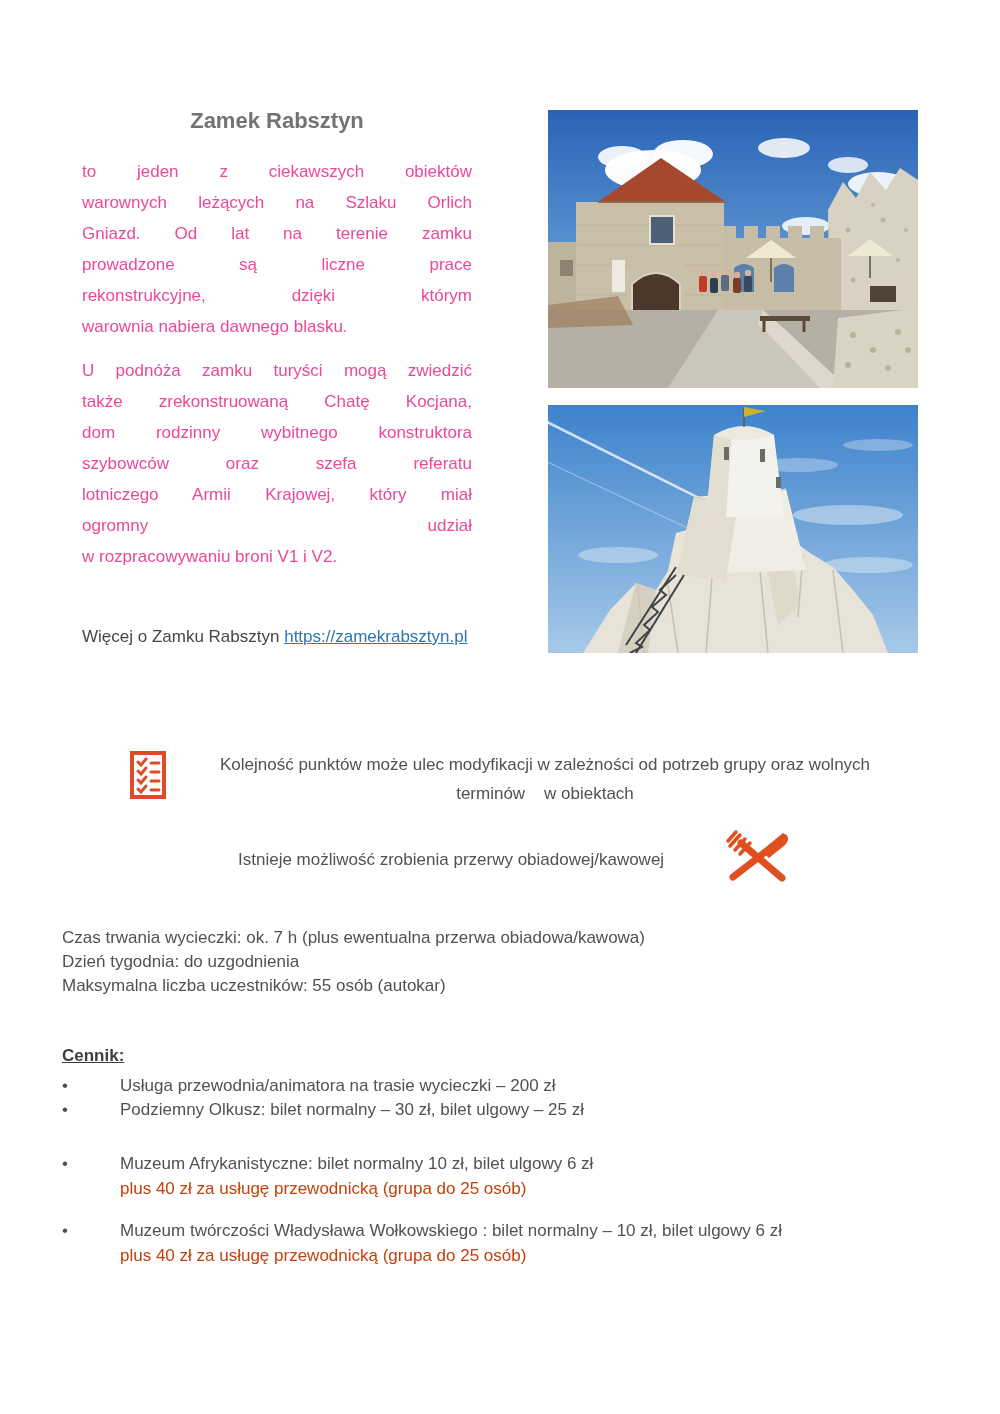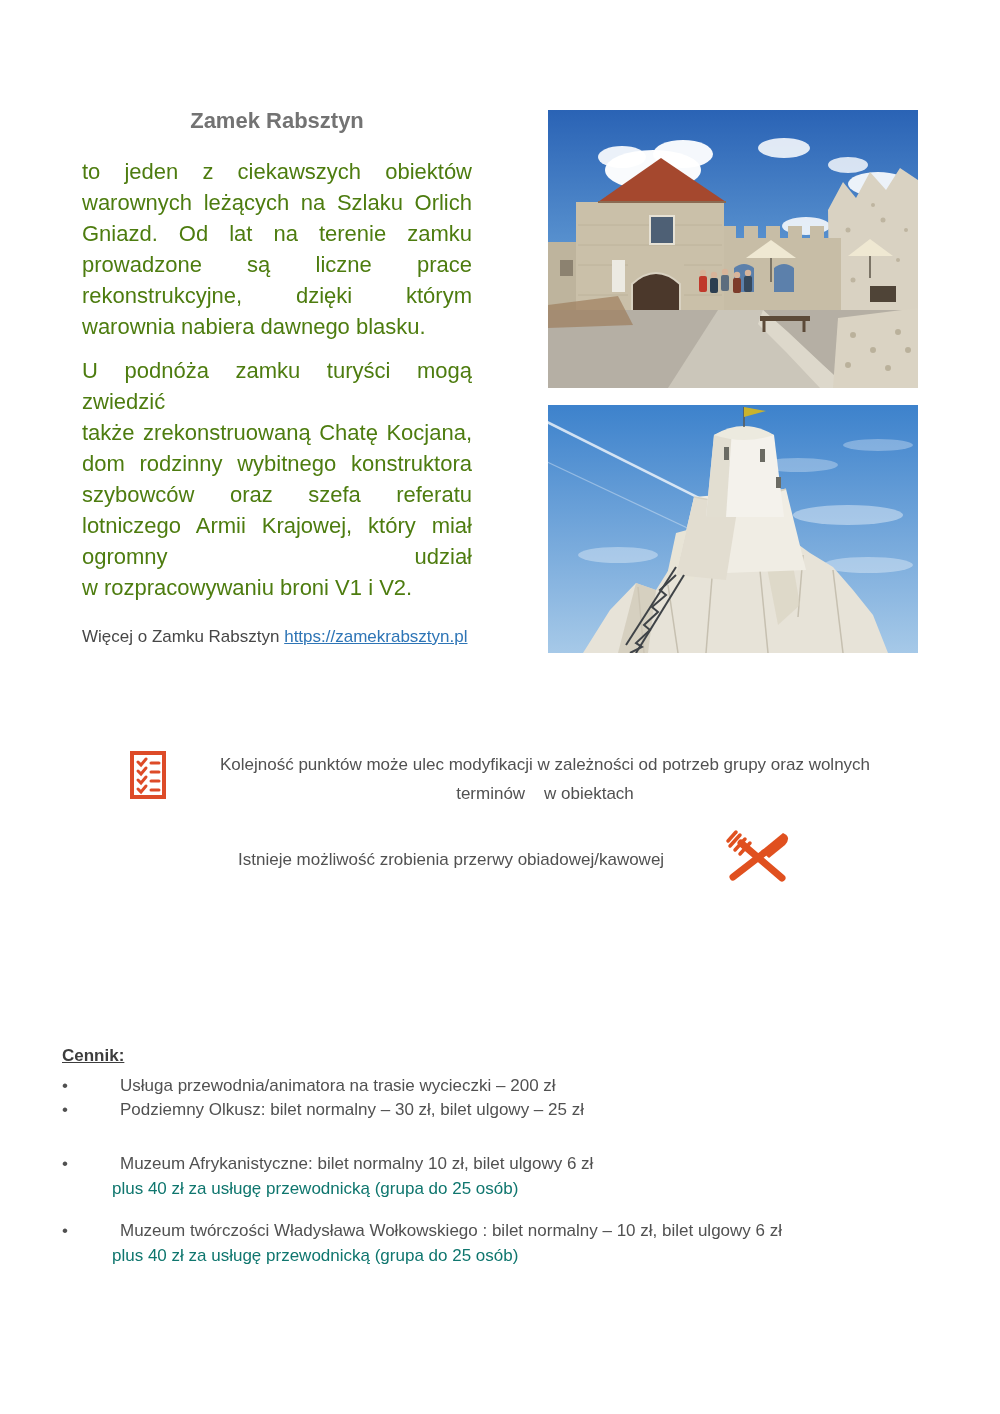--- a/index.html
+++ b/index.html
@@ -6,21 +6,21 @@
   body{
     width:1000px;height:1414px;position:relative;background:#ffffff;
     font-family:"Liberation Sans", sans-serif;color:#4f4f4f;
     -webkit-font-smoothing:antialiased;
   }
   .page{position:absolute;inset:0;}
   .title{
     position:absolute;left:82px;top:108px;width:390px;margin:0;
     text-align:center;font-size:22px;font-weight:bold;color:#737373;
   }
-  .para{position:absolute;left:82px;width:390px;font-size:22px;color:#4d7c0f;}
+  .para{position:absolute;left:82px;width:390px;font-size:17px;color:#ec4899;}
   .para .ln{line-height:31px;white-space:nowrap;}
   .para .ln.j{white-space:normal;text-align:justify;text-align-last:justify;}
   .para1{top:156px;}
   .para2{top:355px;}
   .morelink{position:absolute;left:82px;top:627px;font-size:17px;color:#474747;}
   .morelink a{color:#2e75b6;text-decoration:underline;}
   .photo{position:absolute;overflow:hidden;}
   .photo svg{display:block;width:100%;height:100%;}
   .photo1{left:548px;top:110px;width:370px;height:278px;}
   .photo2{left:548px;top:405px;width:370px;height:248px;}
@@ -28,21 +28,21 @@
   .note{position:absolute;left:184px;top:750px;width:722px;font-size:17px;color:#515151;}
   .note .nline{line-height:29px;text-align:center;}
   .pre{white-space:pre-wrap;}
   .break-note{position:absolute;left:238px;top:850px;font-size:17px;color:#515151;}
   .cutlery{position:absolute;left:724px;top:828px;width:72px;height:58px;}
   .details{position:absolute;left:62px;top:926px;font-size:17px;color:#515151;}
   .details .dline{line-height:24px;}
   .pricing-heading{position:absolute;left:62px;top:1046px;font-size:17px;font-weight:bold;color:#3d3d3d;text-decoration:underline;}
   .prow{position:absolute;left:62px;font-size:17px;color:#515151;white-space:nowrap;}
   .prow .bullet{display:inline-block;width:58px;color:#515151;}
-  .pcont{position:absolute;left:112px;font-size:17px;color:#0f766e;white-space:nowrap;}
+  .pcont{position:absolute;left:120px;font-size:17px;color:#c2410c;white-space:nowrap;}
   .r1{top:1076px;} .r2{top:1100px;}
   .r3{top:1154px;} .r3b{top:1179px;}
   .r4{top:1221px;} .r4b{top:1246px;}
 </style>
 </head>
 <body>
 
 <div class="page">
 
   <h1 class="title">Zamek Rabsztyn</h1>
@@ -255,20 +255,25 @@
           <line x1="6" y1="18" x2="16" y2="7"></line>
           <line x1="11" y1="22" x2="21" y2="11"></line>
           <line x1="16" y1="26" x2="26" y2="15"></line>
           <line x1="4" y1="13" x2="12" y2="4"></line>
         </g>
       </g>
       <path d="M37 23 L59 5 Q68 9 61 17 L45 30 Z" fill="#e0501f"></path>
     </svg>
   </div>
 
+  <div class="details">
+    <div class="dline">Czas trwania wycieczki: ok. 7 h (plus ewentualna przerwa obiadowa/kawowa)</div>
+    <div class="dline">Dzień tygodnia: do uzgodnienia</div>
+    <div class="dline">Maksymalna liczba uczestników: 55 osób (autokar)</div>
+  </div>
 
   <div class="pricing-heading">Cennik:</div>
 
   <div class="prow r1">
     <span class="bullet">•</span><span>Usługa przewodnia/animatora na trasie wycieczki – 200 zł</span>
   </div>
   <div class="prow r2">
     <span class="bullet">•</span><span>Podziemny Olkusz: bilet normalny – 30 zł, bilet ulgowy – 25 zł</span>
   </div>
   <div class="prow r3">

